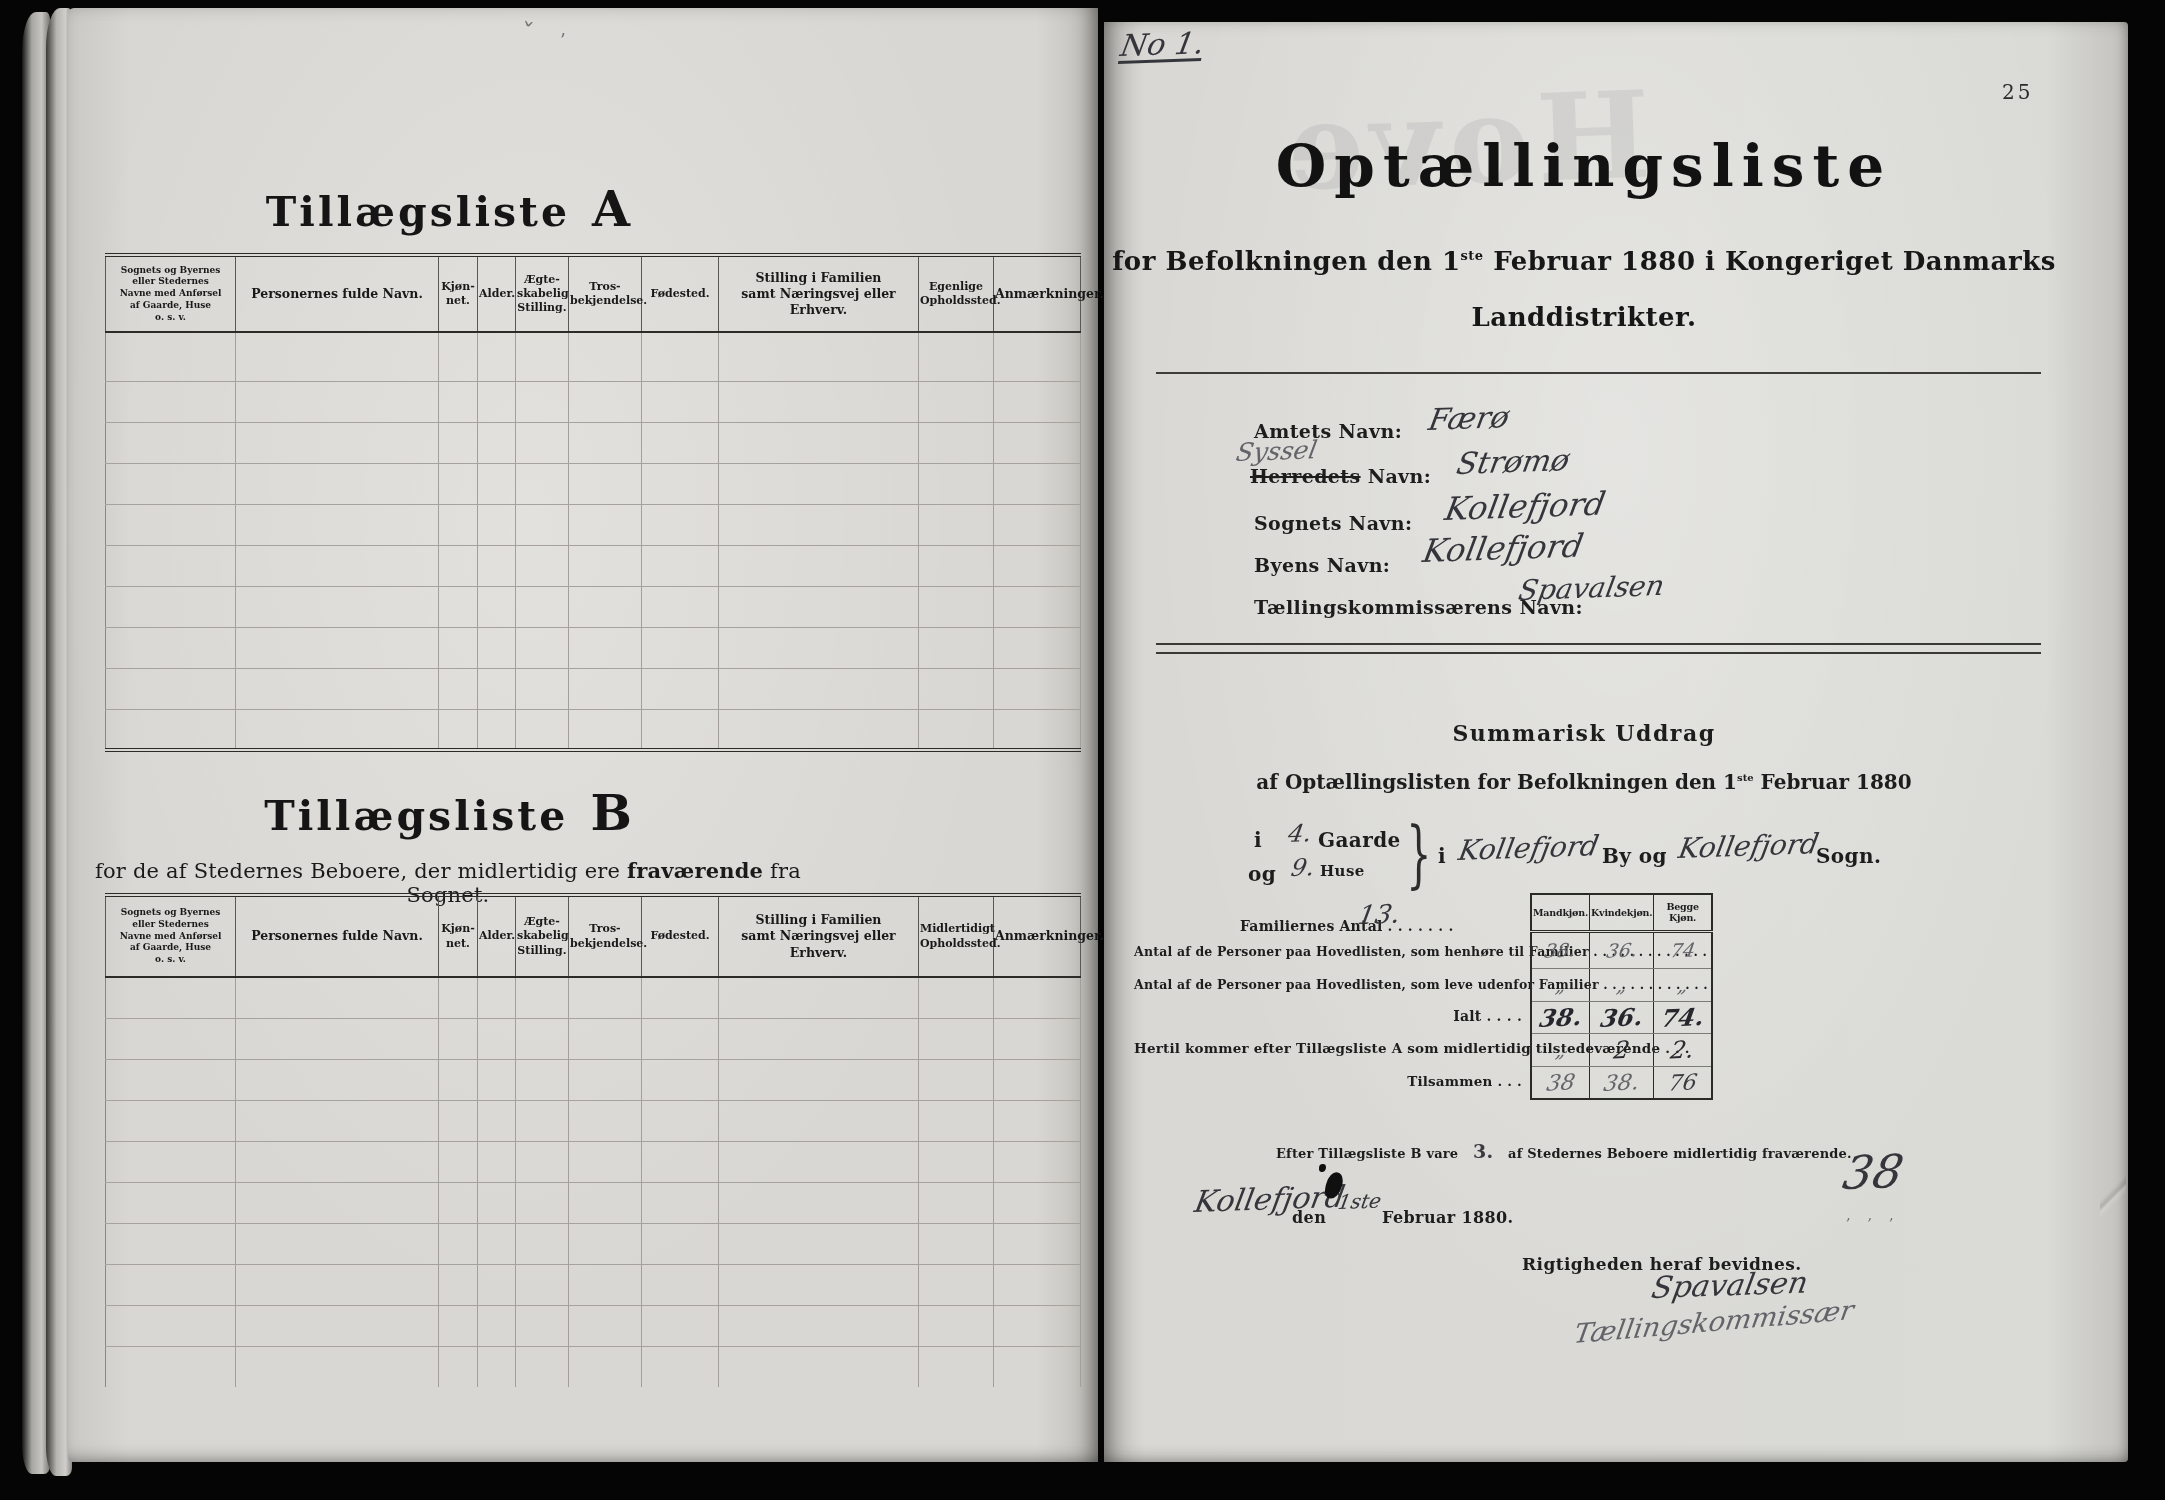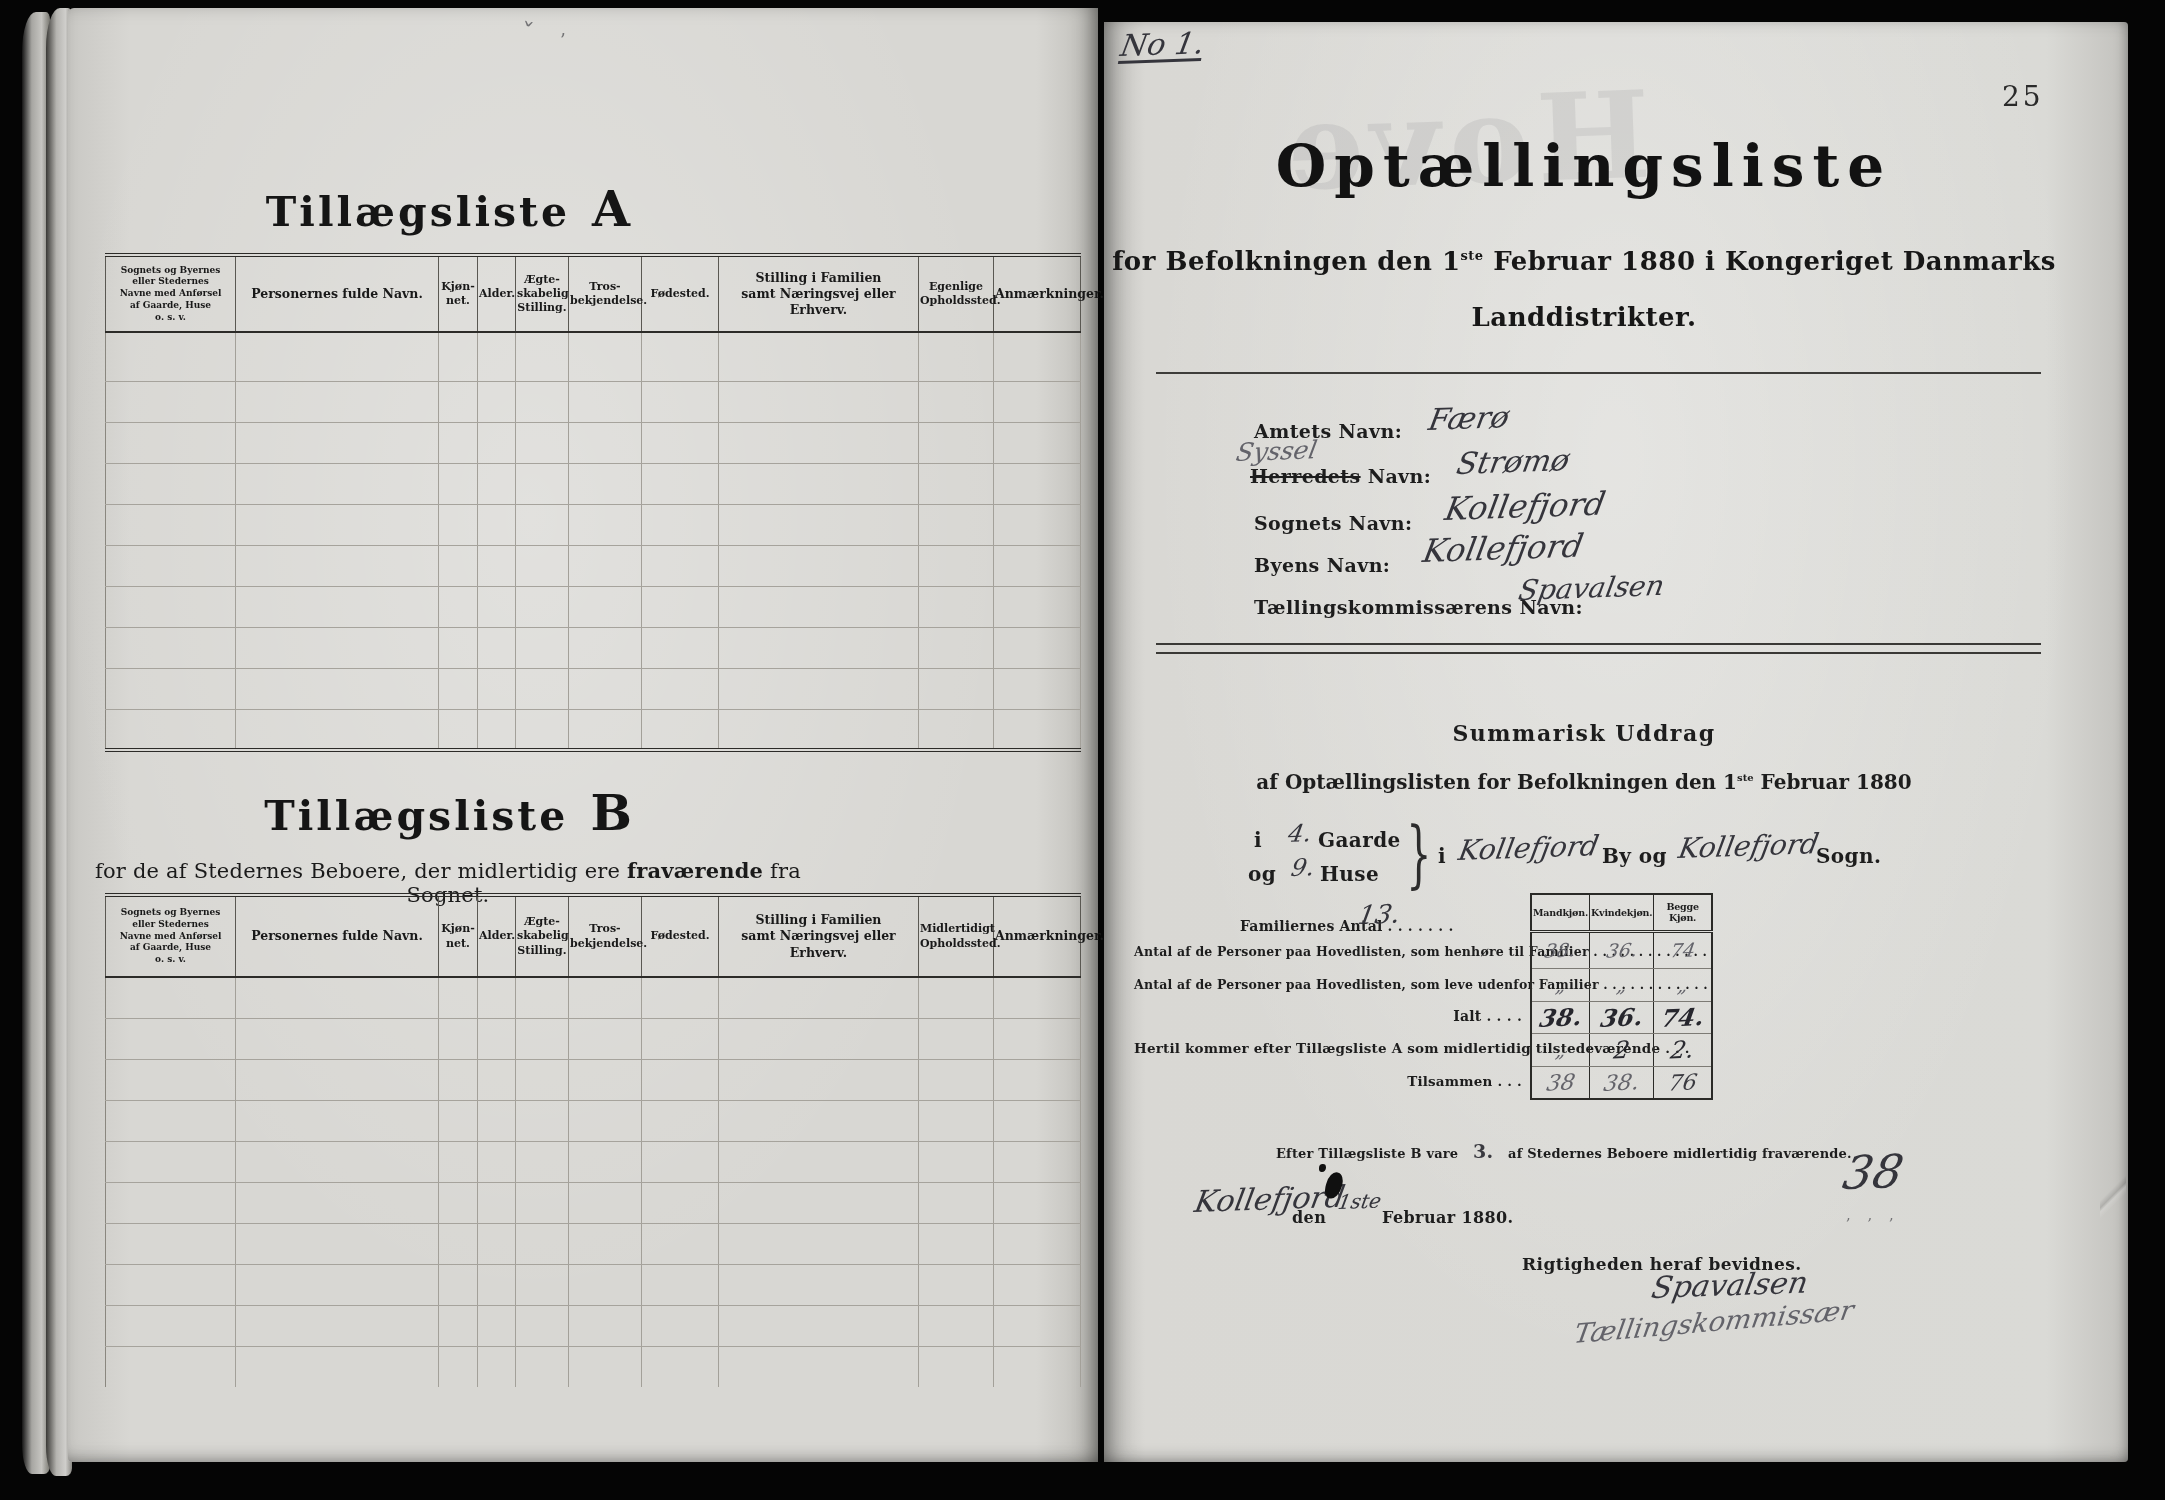--- a/index.html
+++ b/index.html
@@ -427,21 +427,21 @@
           <td></td>
       </tr>
       </tbody>
   </table>
 </div>
 
 <div class="page page-right">
 
   <div class="hw" style="left:14px;top:6px;font-size:30px;text-decoration:underline;text-underline-offset:5px;">No 1.</div>
 
-  <div class="abs" style="left:898px;top:58px;font-size:28px;letter-spacing:3px;color:#2a2a2a;">25</div>
+  <div class="abs" style="left:898px;top:58px;font-size:20px;letter-spacing:3px;color:#2a2a2a;">25</div>
 
   <div class="ghost" style="left:175px;top:48px;">Hove</div>
 
   <div class="center-block rp-wrap rp-title" style="top:110px;">Optællingsliste</div>
 
   <div class="center-block rp-wrap rp-sub" style="top:224px;">
     <span>for Befolkningen den 1</span><sup>ste</sup><span> Februar 1880 i Kongeriget Danmarks</span>
   </div>
   <div class="center-block rp-wrap rp-sub" style="top:280px;">Landdistrikter.</div>
 
@@ -471,21 +471,21 @@
   <div class="center-block rp-wrap" style="top:698px;font-size:22px;font-weight:bold;letter-spacing:1.5px;">Summarisk Uddrag</div>
   <div class="center-block rp-wrap" style="top:748px;font-size:20px;font-weight:bold;">
     <span>af Optællingslisten for Befolkningen den 1</span><sup style="font-size:10px;">ste</sup><span> Februar 1880</span>
   </div>
 
   <div class="label" style="left:150px;top:806px;font-size:20px;">i</div>
   <div class="hw" style="left:182px;top:798px;font-size:24px;">4.</div>
   <div class="label" style="left:214px;top:806px;font-size:20px;">Gaarde</div>
   <div class="label" style="left:144px;top:840px;font-size:20px;">og</div>
   <div class="hw" style="left:185px;top:832px;font-size:24px;">9.</div>
-  <div class="label" style="left:216px;top:840px;font-size:20px;">Huse</div>
+  <div class="label" style="left:216px;top:840px;font-size:15px;">Huse</div>
   <div class="abs" style="left:292px;top:790px;font-size:72px;font-weight:300;color:#2c2c2c;transform:scaleX(.55);">}</div>
   <div class="label" style="left:334px;top:822px;font-size:20px;">i</div>
   <div class="hw" style="left:352px;top:812px;font-size:28px;">Kollefjord</div>
   <div class="label" style="left:498px;top:822px;font-size:20px;">By og</div>
   <div class="hw" style="left:572px;top:810px;font-size:28px;">Kollefjord</div>
   <div class="label" style="left:712px;top:822px;font-size:20px;">Sogn.</div>
 
   <div class="small-label" style="left:136px;top:896px;font-size:14px;">Familiernes Antal . . . . . . .</div>
   <div class="hw" style="left:252px;top:878px;font-size:26px;">13.</div>
 

